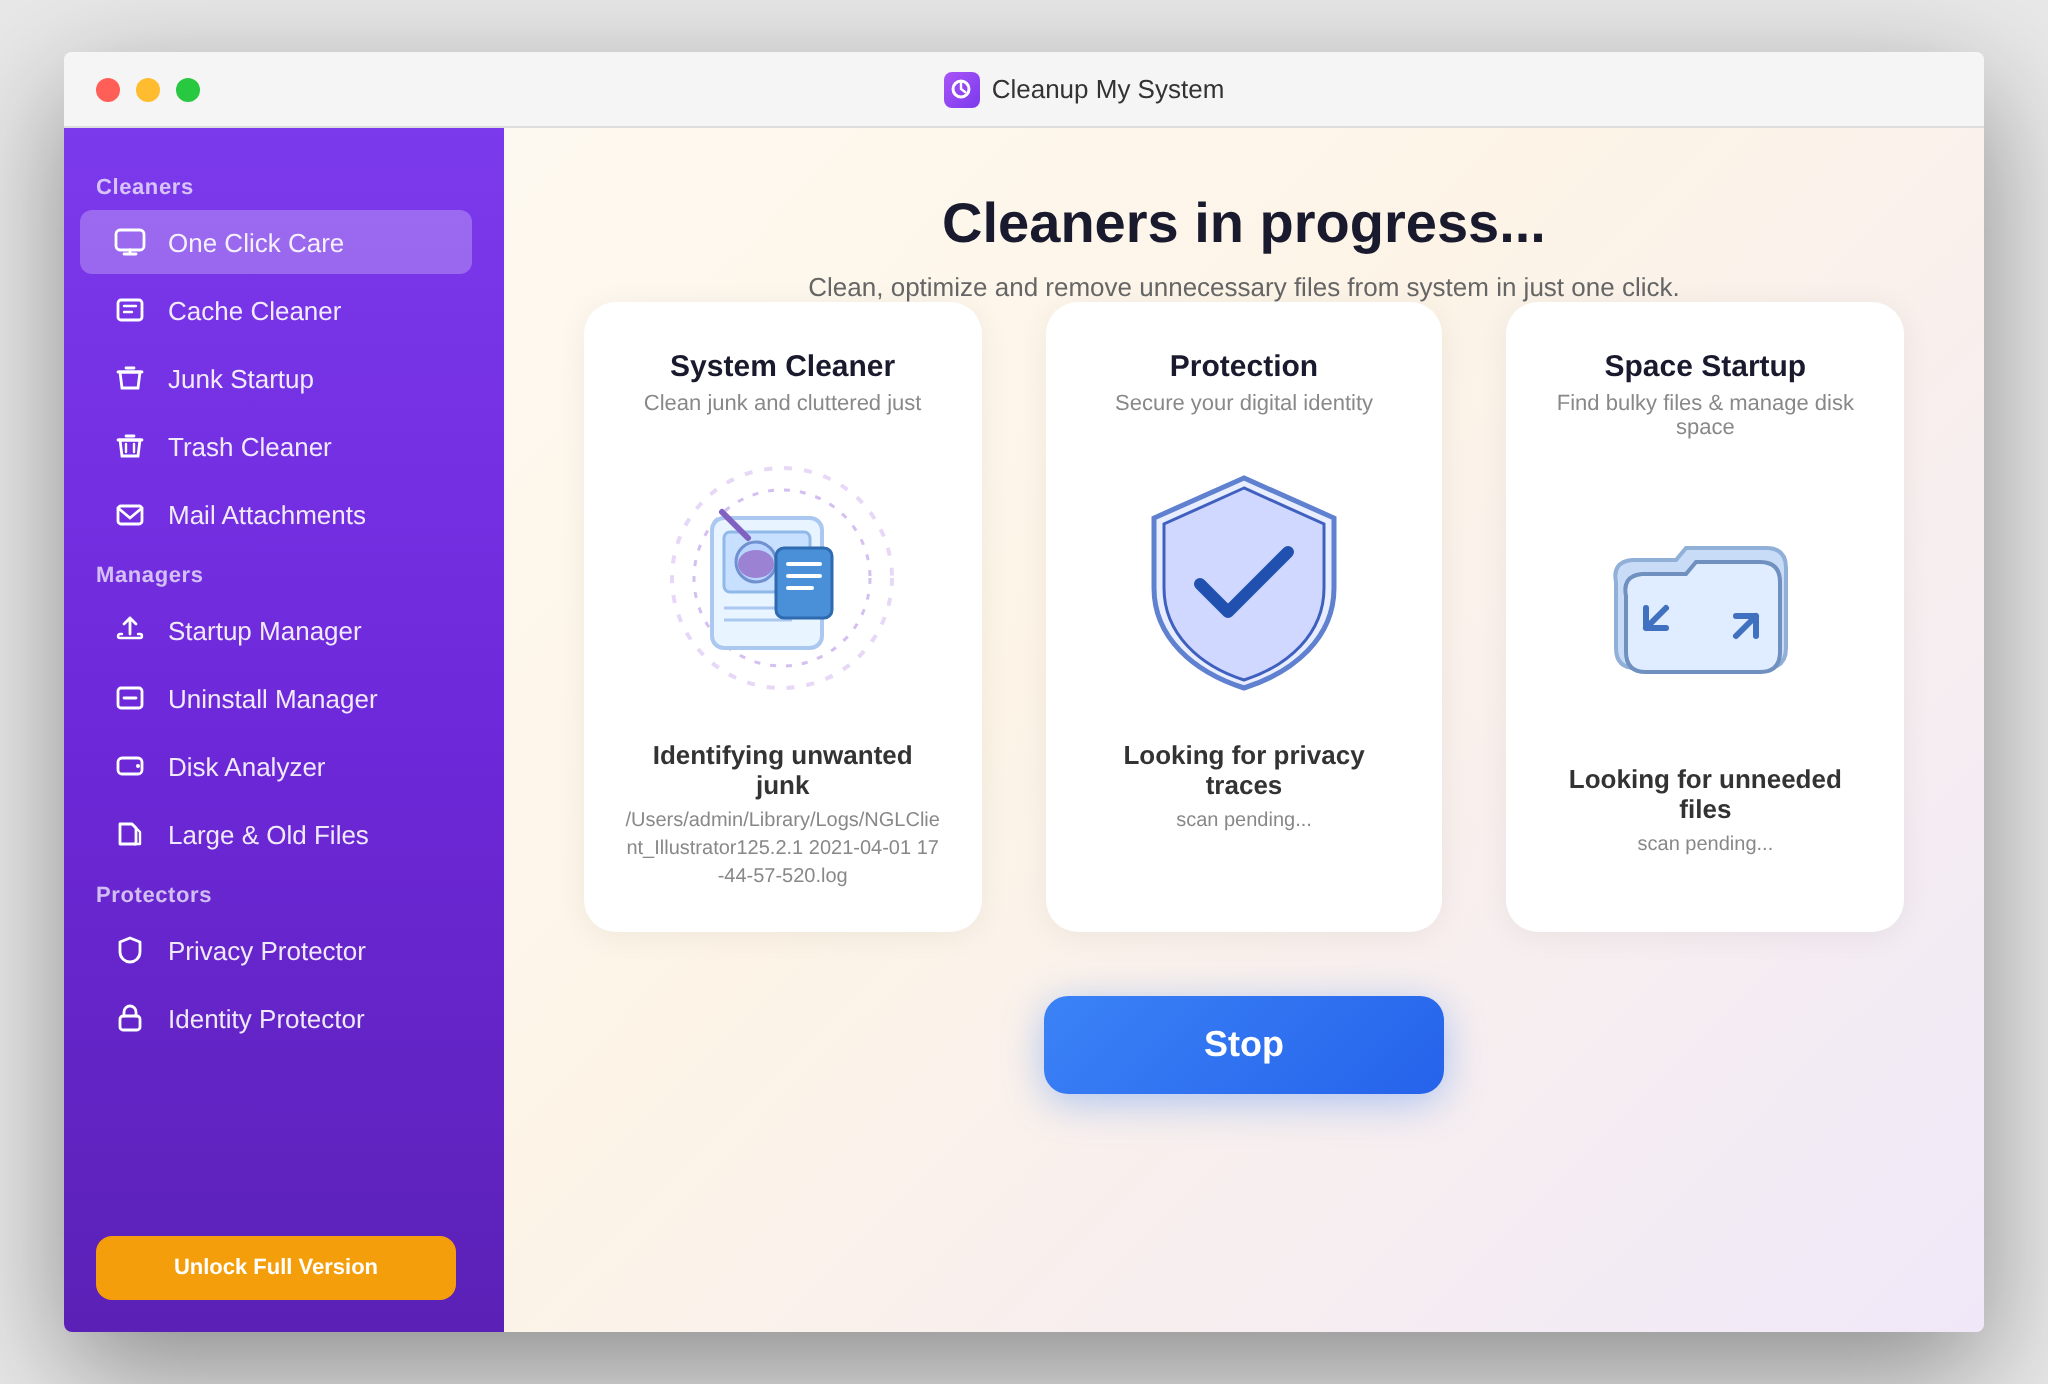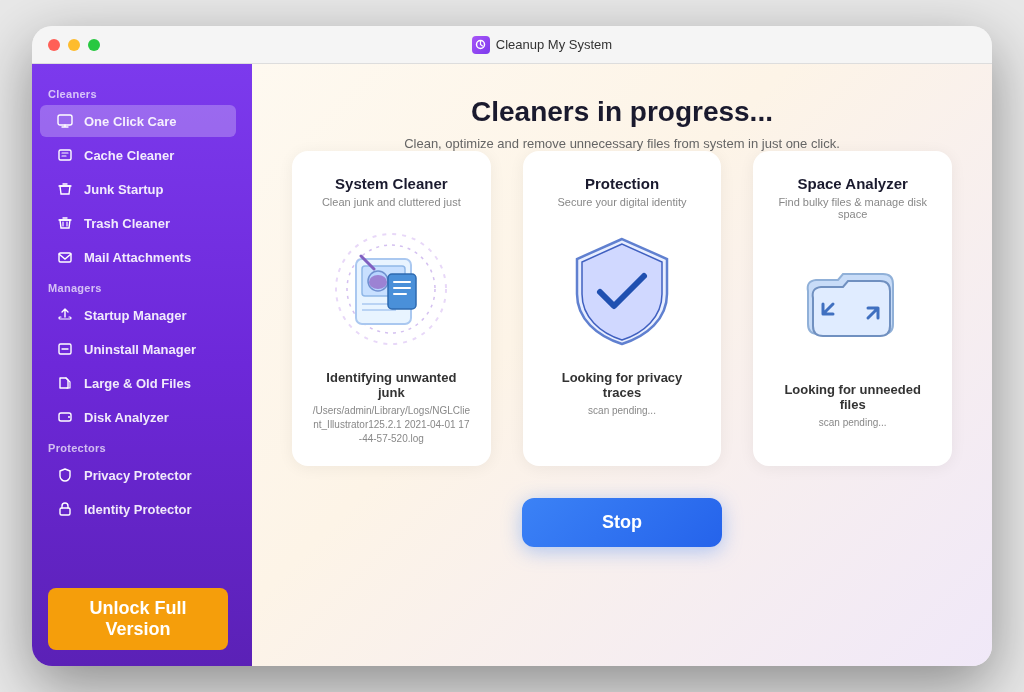--- a/index.html
+++ b/index.html
@@ -7,21 +7,21 @@
       font-family: -apple-system, BlinkMacSystemFont, 'Segoe UI', sans-serif;
       background: #e8e8e8;
       display: flex;
       justify-content: center;
       align-items: center;
       min-height: 100vh;
     }
     .window {
       width: 960px;
       height: 640px;
-      border-radius: 20px;
+      border-radius: 4px;
       overflow: hidden;
       display: flex;
       flex-direction: column;
       box-shadow: 0 20px 60px rgba(0,0,0,0.4);
     }
     .title-bar {
       background: #f5f5f5;
       height: 38px;
       display: flex;
       align-items: center;
@@ -78,39 +78,38 @@
       display: flex;
       align-items: center;
       gap: 10px;
       padding: 7px 16px;
       color: rgba(255,255,255,0.9);
       font-size: 13px;
       cursor: pointer;
       border-radius: 6px;
       margin: 1px 8px;
       transition: background 0.15s;
-      font-weight: bold;
     }
     .sidebar-item.active {
       background: rgba(255,255,255,0.25);
     }
     .sidebar-item-icon {
       width: 18px; height: 18px;
       display: flex; align-items: center; justify-content: center;
       flex-shrink: 0;
     }
     .sidebar-spacer { flex: 1; }
     .unlock-btn {
       margin: 0 16px;
       background: #f59e0b;
       color: white;
       border: none;
       border-radius: 8px;
       padding: 10px;
-      font-size: 18px;
+      font-size: 11px;
       font-weight: 600;
       cursor: pointer;
       text-align: center;
     }
     .content-area {
       flex: 1;
       background: linear-gradient(135deg, #fef9f0 0%, #fdf4e7 40%, #f0e8f8 100%);
       display: flex;
       flex-direction: column;
       align-items: center;
@@ -294,35 +293,35 @@
               <rect x="2" y="3" width="12" height="10" rx="1.5" stroke="white" stroke-width="1.4"></rect>
               <path d="M5 8h6" stroke="white" stroke-width="1.4" stroke-linecap="round"></path>
             </svg>
         </div>
         <span>Uninstall Manager</span>
       </div>
 
       <div class="sidebar-item">
         <div class="sidebar-item-icon">
           <svg width="16" height="16" viewBox="0 0 16 16" fill="none">
+              <rect x="2" y="4" width="12" height="8" rx="2" stroke="white" stroke-width="1.4"></rect>
+              <circle cx="12" cy="8" r="1" fill="white"></circle>
+            </svg>
+        </div>
+        <span>Disk Analyzer</span>
+      </div>
+
+      <div class="sidebar-item">
+        <div class="sidebar-item-icon">
+          <svg width="16" height="16" viewBox="0 0 16 16" fill="none">
               <path d="M3 3h6l2 2v8H3V3z" stroke="white" stroke-width="1.4" stroke-linejoin="round"></path>
               <path d="M9 3l4 4v6h-3" stroke="white" stroke-width="1.2" stroke-linecap="round" stroke-linejoin="round"></path>
             </svg>
         </div>
         <span>Large &amp; Old Files</span>
-      </div>
-
-      <div class="sidebar-item">
-        <div class="sidebar-item-icon">
-          <svg width="16" height="16" viewBox="0 0 16 16" fill="none">
-              <rect x="2" y="4" width="12" height="8" rx="2" stroke="white" stroke-width="1.4"></rect>
-              <circle cx="12" cy="8" r="1" fill="white"></circle>
-            </svg>
-        </div>
-        <span>Disk Analyzer</span>
       </div>
 
       <div class="sidebar-section-label">Protectors</div>
 
       <div class="sidebar-item">
         <div class="sidebar-item-icon">
           <svg width="16" height="16" viewBox="0 0 16 16" fill="none">
               <path d="M8 2L3 4v5c0 3 2.5 5 5 5s5-2 5-5V4L8 2z" stroke="white" stroke-width="1.4" stroke-linejoin="round"></path>
             </svg>
         </div>
@@ -391,21 +390,21 @@
               <path d="M65 20 L25 38 L25 70 C25 93 43 109 65 116 C87 109 105 93 105 70 L105 38 Z" fill="#d0d8ff" stroke="#4060c0" stroke-width="1.5"></path>
 
               <path d="M43 68 L57 82 L87 52" stroke="#2050b0" stroke-width="6" stroke-linecap="round" stroke-linejoin="round" fill="none"></path>
             </svg>
           </div>
           <div class="card-status">Looking for privacy traces</div>
           <div class="card-path">scan pending...</div>
         </div>
 
         <div class="card">
-          <div class="card-title">Space Analyzer</div>
+          <div class="card-title">Space Startup</div>
           <div class="card-subtitle">Find bulky files &amp; manage disk space</div>
           <div class="card-illustration">
             <svg width="130" height="130" viewBox="0 0 130 130">
 
               <path d="M20 55 Q18 45 28 44 L50 44 L55 38 L95 38 Q105 38 105 48 L105 88 Q105 98 95 98 L30 98 Q20 98 20 88 Z" fill="#c8dcf8" stroke="#90b0d8" stroke-width="2"></path>
 
               <path d="M25 62 Q23 52 33 51 L55 51 L60 45 L92 45 Q102 45 102 55 L102 90 Q102 100 92 100 L35 100 Q25 100 25 90 Z" fill="#e0ecff" stroke="#7090c0" stroke-width="2"></path>
 
               <path d="M45 68 L35 78 M35 68 L35 78 L45 78" stroke="#4070c0" stroke-width="3" stroke-linecap="round" stroke-linejoin="round" fill="none"></path>
               <path d="M80 82 L90 72 M90 82 L90 72 L80 72" stroke="#4070c0" stroke-width="3" stroke-linecap="round" stroke-linejoin="round" fill="none"></path>

